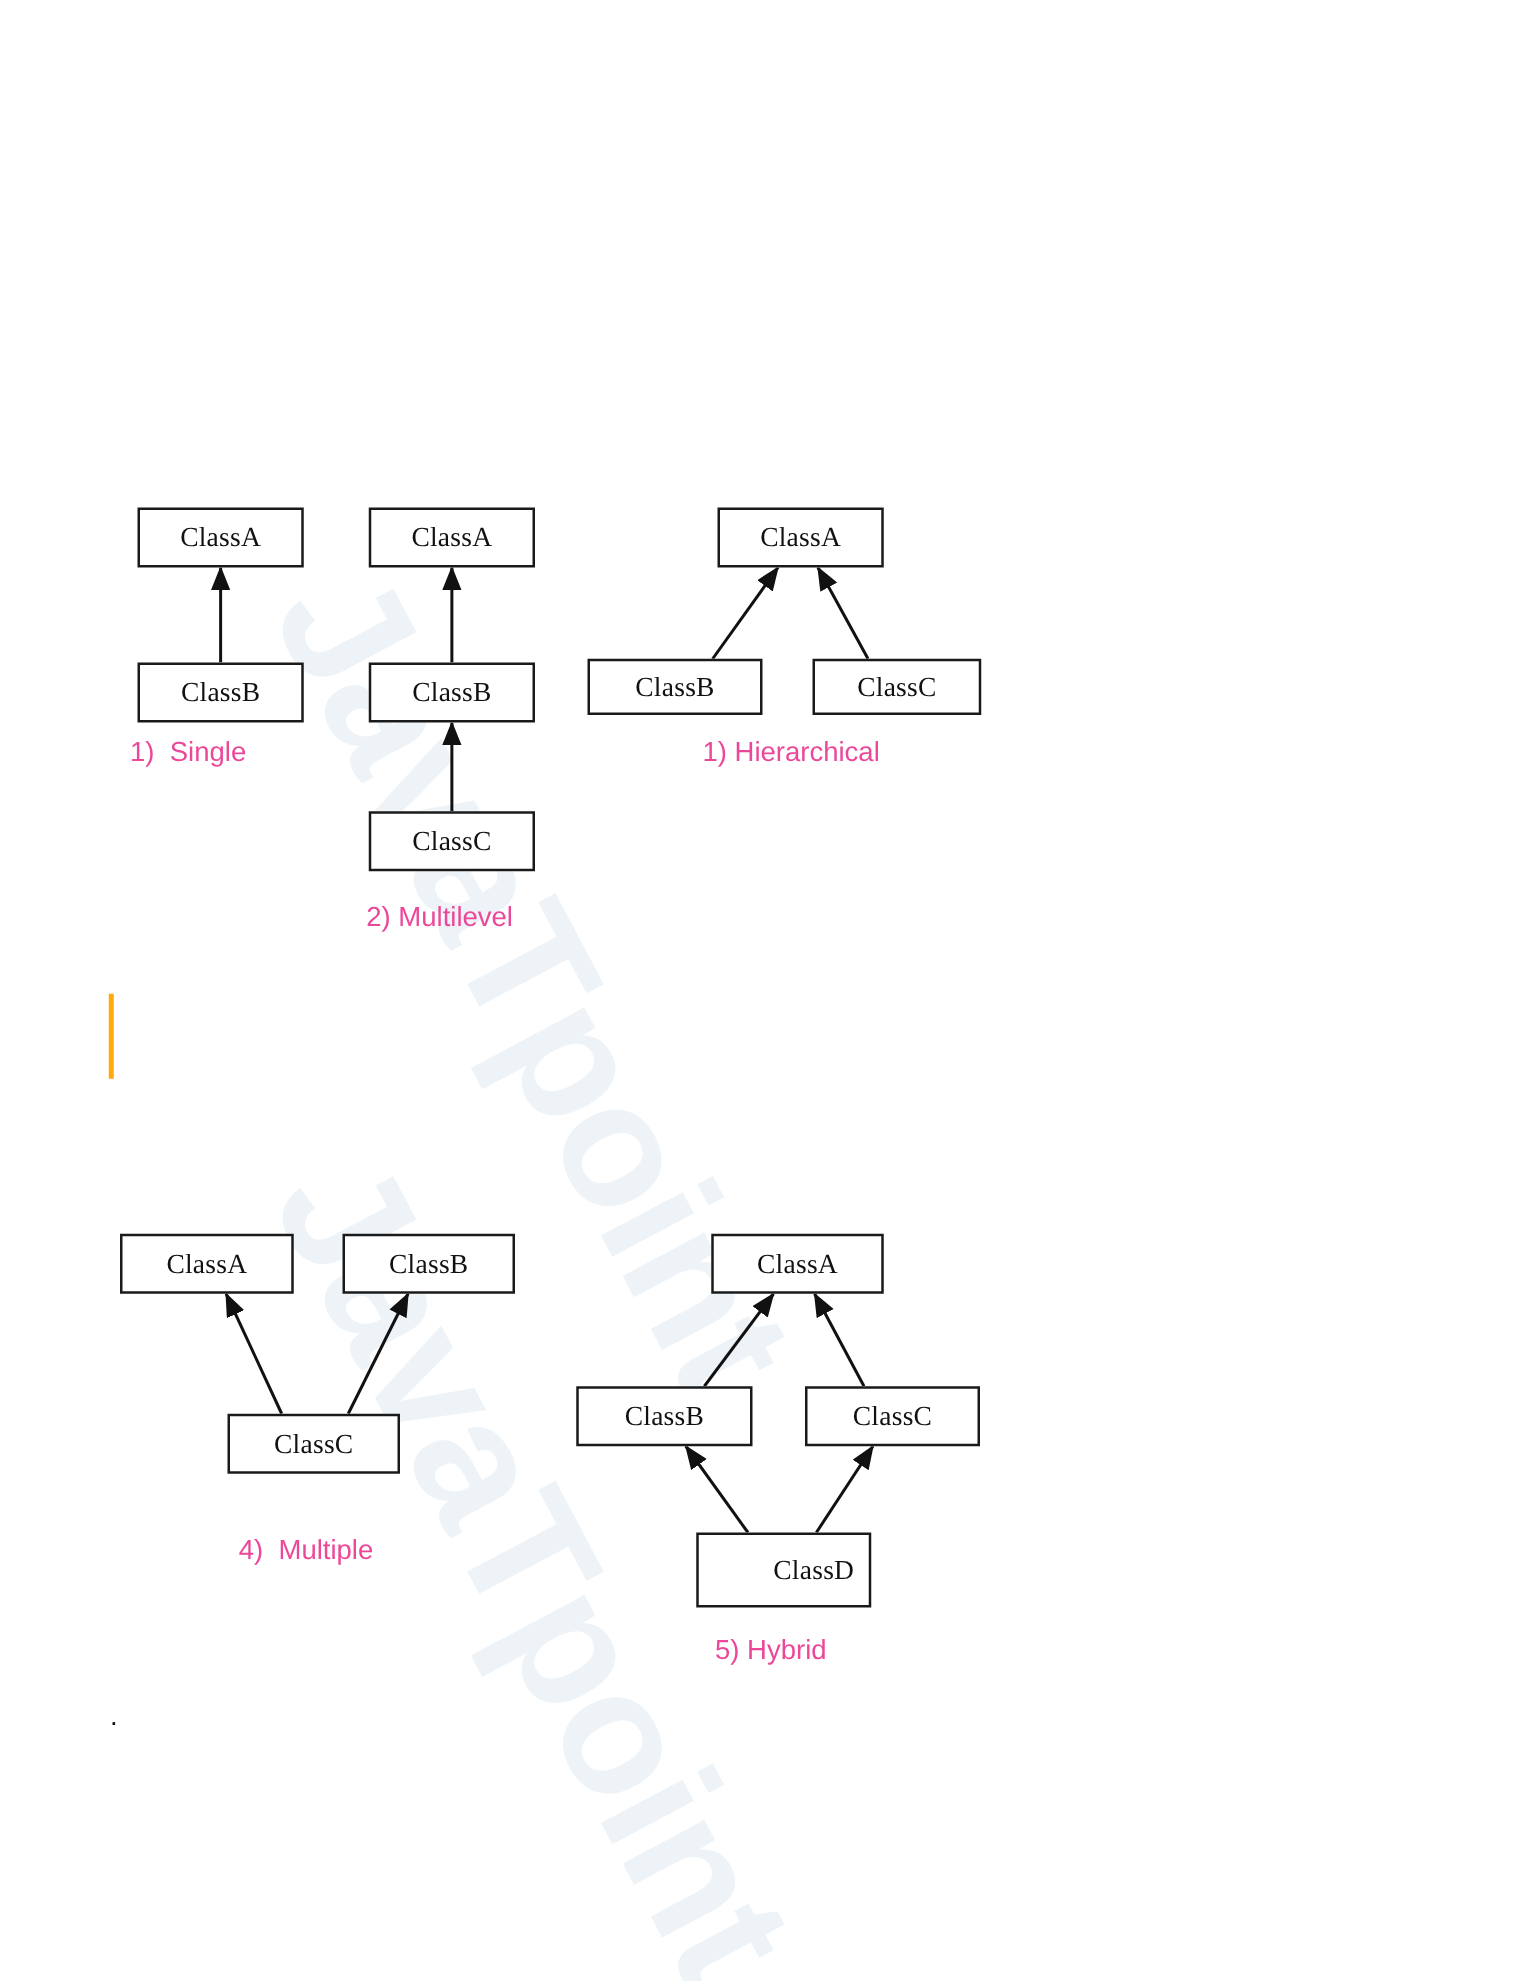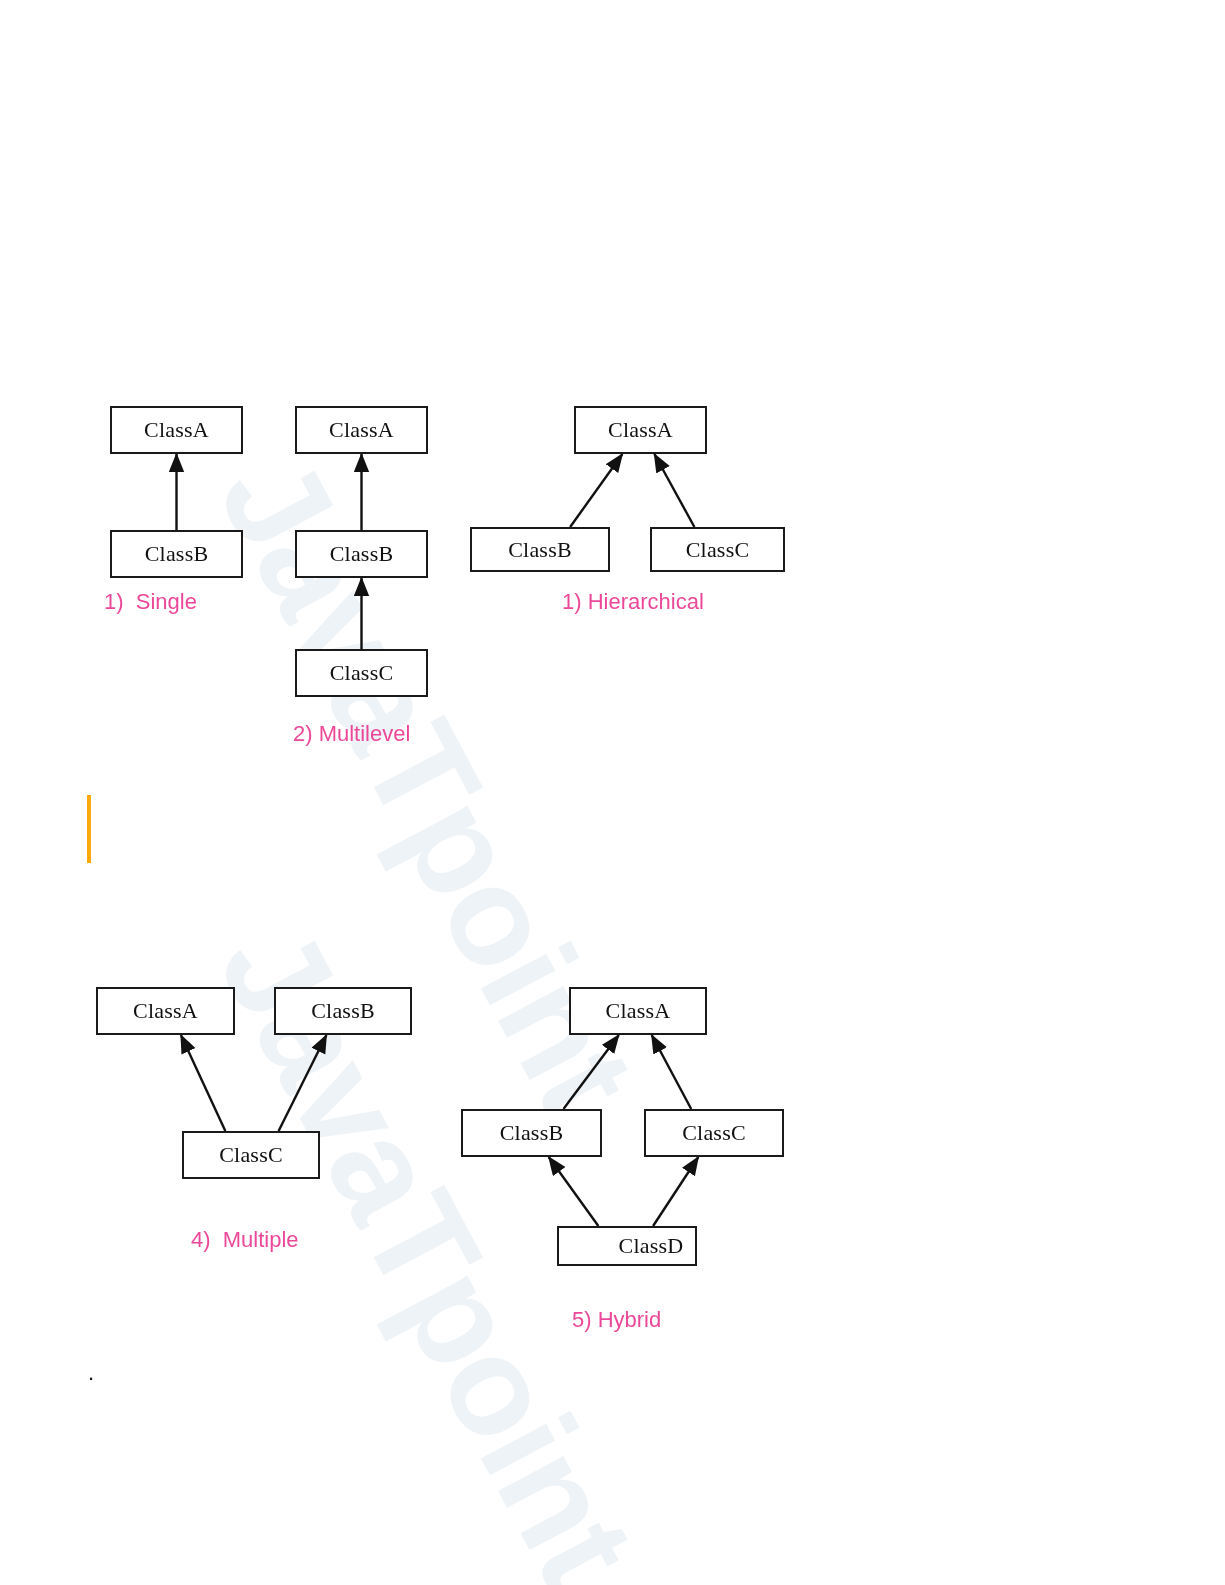--- a/index.html
+++ b/index.html
@@ -175,21 +175,21 @@
         </div>
         <div class="node" style="left: 569px; top: 987px; width: 138px; height: 48px;">
           <span>ClassA</span>
         </div>
         <div class="node" style="left: 461px; top: 1109px; width: 141px; height: 48px;">
           <span>ClassB</span>
         </div>
         <div class="node" style="left: 644px; top: 1109px; width: 140px; height: 48px;">
           <span>ClassC</span>
         </div>
-        <div class="node" style="left: 557px; top: 1226px; width: 140px; height: 40px; padding-left: 48px;">
+        <div class="node" style="left: 557px; top: 1226px; width: 140px; height: 60px; padding-left: 48px;">
           <span>ClassD</span>
         </div>
       </div>
 
     <div class="caption" style="left:104px; top:589px;">1)  Single</div>
     <div class="caption" style="left:293px; top:721px;">2) Multilevel</div>
     <div class="caption" style="left:562px; top:589px;">1) Hierarchical</div>
     <div class="caption" style="left:191px; top:1227px;">4)  Multiple</div>
     <div class="caption" style="left:572px; top:1307px;">5) Hybrid</div>
 

